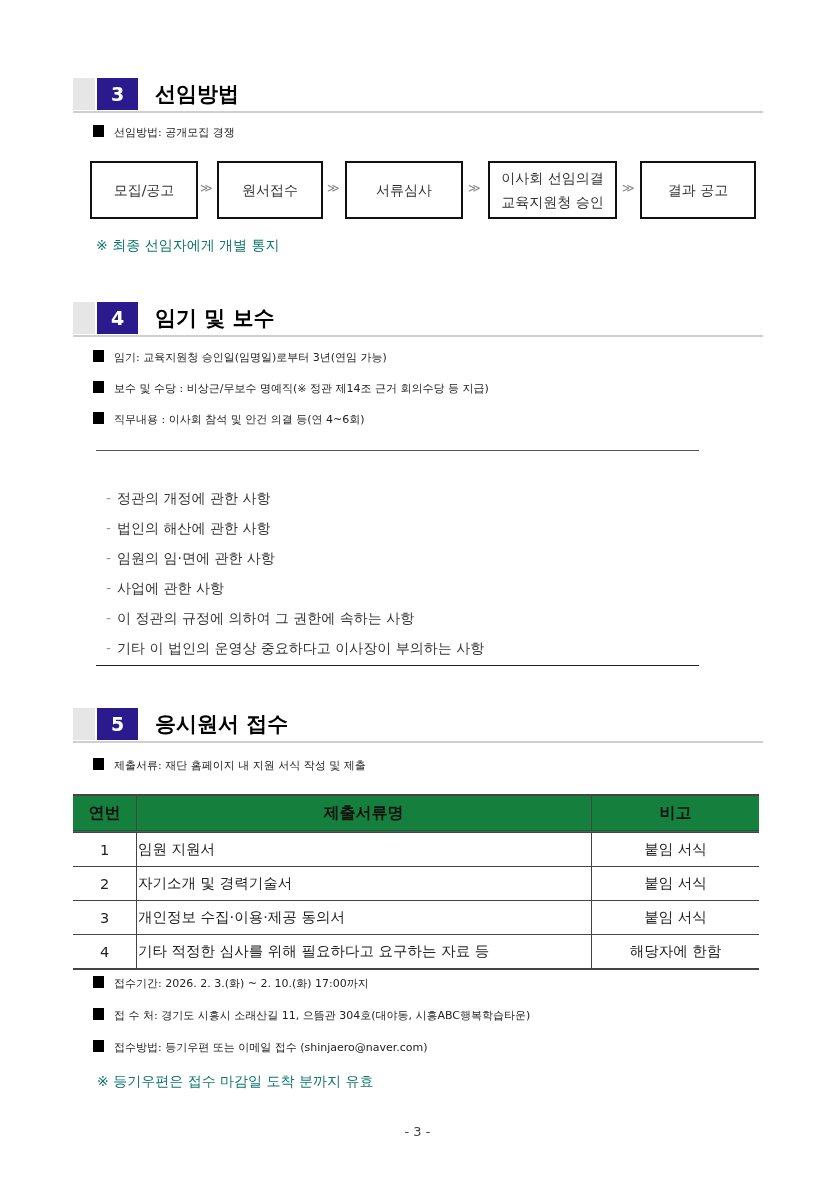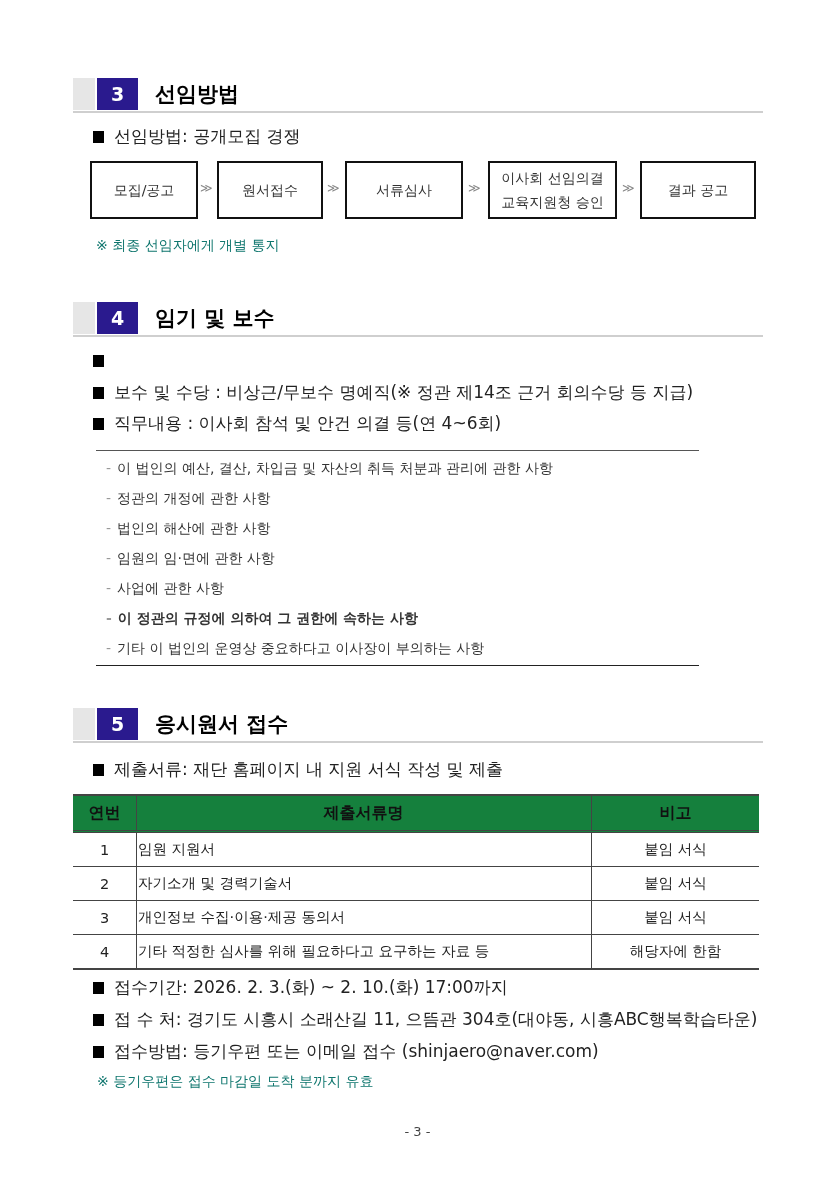--- a/index.html
+++ b/index.html
@@ -8,21 +8,21 @@
   .page { position: absolute; left: 0; top: 0; width: 835px; height: 1181px; }
 
   .sec-header { position: absolute; left: 73px; width: 690px; height: 34px; }
   .sec-header .bar-bg { position: absolute; left: 0; top: 0; width: 22px; height: 32px; background: #e6e6e6; }
   .sec-header .num { position: absolute; left: 24px; top: 0; width: 41px; height: 32px; background: #2a1a8e;
          color: #fff; font-weight: bold; font-size: 19px; line-height: 32px; text-align: center; }
   .sec-header .title { position: absolute; left: 82px; top: 0; height: 32px; line-height: 32px;
          font-size: 21px; font-weight: bold; color: #000; }
   .sec-header .rule { position: absolute; left: 0; top: 33px; width: 690px; height: 2px; background: #cfcfcf; }
 
-  .bullet { position: absolute; left: 93px; font-size: 17px; color: #222; white-space: nowrap; }
+  .bullet { position: absolute; left: 93px; font-size: 11px; color: #222; white-space: nowrap; }
   .bullet .sq { display: inline-block; width: 11px; height: 12px; background: #000; margin-right: 10px; vertical-align: -1px; }
   .note { position: absolute; font-size: 14px; color: #0f766e; white-space: nowrap; }
 
   .flow-box { position: absolute; top: 161px; height: 58px; border: 2px solid #111; box-sizing: border-box;
          display: flex; flex-direction: column; align-items: center; justify-content: center;
          font-size: 14px; color: #333; text-align: center; line-height: 24px; }
   .flow-arrow { position: absolute; top: 181px; font-size: 12px; color: #888; }
 
   .duty-list { position: absolute; left: 96px; top: 450px; width: 603px; height: 214px;
          border-top: 1.5px solid #555; border-bottom: 1.5px solid #222; }
@@ -81,36 +81,35 @@
 
   <div class="note" style="left:96px;top:237px;">※ 최종 선임자에게 개별 통지</div>
 
   <div class="sec-header" style="top:302px;">
     <div class="bar-bg"></div>
     <div class="num">4</div>
     <div class="title">임기 및 보수</div>
     <div class="rule"></div>
   </div>
   <div class="bullet" style="top:350px;">
-    <span class="sq"></span>
+    <span class="sq"></span><span>임기: 교육지원청 승인일(임명일)로부터 3년(연임 가능)</span>
   </div>
   <div class="bullet" style="top:381px;">
     <span class="sq"></span><span>보수 및 수당 : 비상근/무보수 명예직(※ 정관 제14조 근거 회의수당 등 지급)</span>
   </div>
   <div class="bullet" style="top:412px;">
     <span class="sq"></span><span>직무내용 : 이사회 참석 및 안건 의결 등(연 4~6회)</span>
   </div>
 
   <div class="duty-list">
-    <div class="duty-item" style="top:9px;"><span class="dash">-</span><span>이 법인의 예산, 결산, 차입금 및 자산의 취득 처분과 관리에 관한 사항</span></div>
     <div class="duty-item" style="top:39px;"><span class="dash">-</span><span>정관의 개정에 관한 사항</span></div>
     <div class="duty-item" style="top:69px;"><span class="dash">-</span><span>법인의 해산에 관한 사항</span></div>
     <div class="duty-item" style="top:99px;"><span class="dash">-</span><span>임원의 임·면에 관한 사항</span></div>
     <div class="duty-item" style="top:129px;"><span class="dash">-</span><span>사업에 관한 사항</span></div>
-    <div class="duty-item" style="top:159px;font-weight:bold;"><span class="dash">-</span><span>이 정관의 규정에 의하여 그 권한에 속하는 사항</span></div>
+    <div class="duty-item" style="top:159px;"><span class="dash">-</span><span>이 정관의 규정에 의하여 그 권한에 속하는 사항</span></div>
     <div class="duty-item" style="top:189px;"><span class="dash">-</span><span>기타 이 법인의 운영상 중요하다고 이사장이 부의하는 사항</span></div>
   </div>
 
   <div class="sec-header" style="top:708px;">
     <div class="bar-bg"></div>
     <div class="num">5</div>
     <div class="title">응시원서 접수</div>
     <div class="rule"></div>
   </div>
   <div class="bullet" style="top:758px;">

